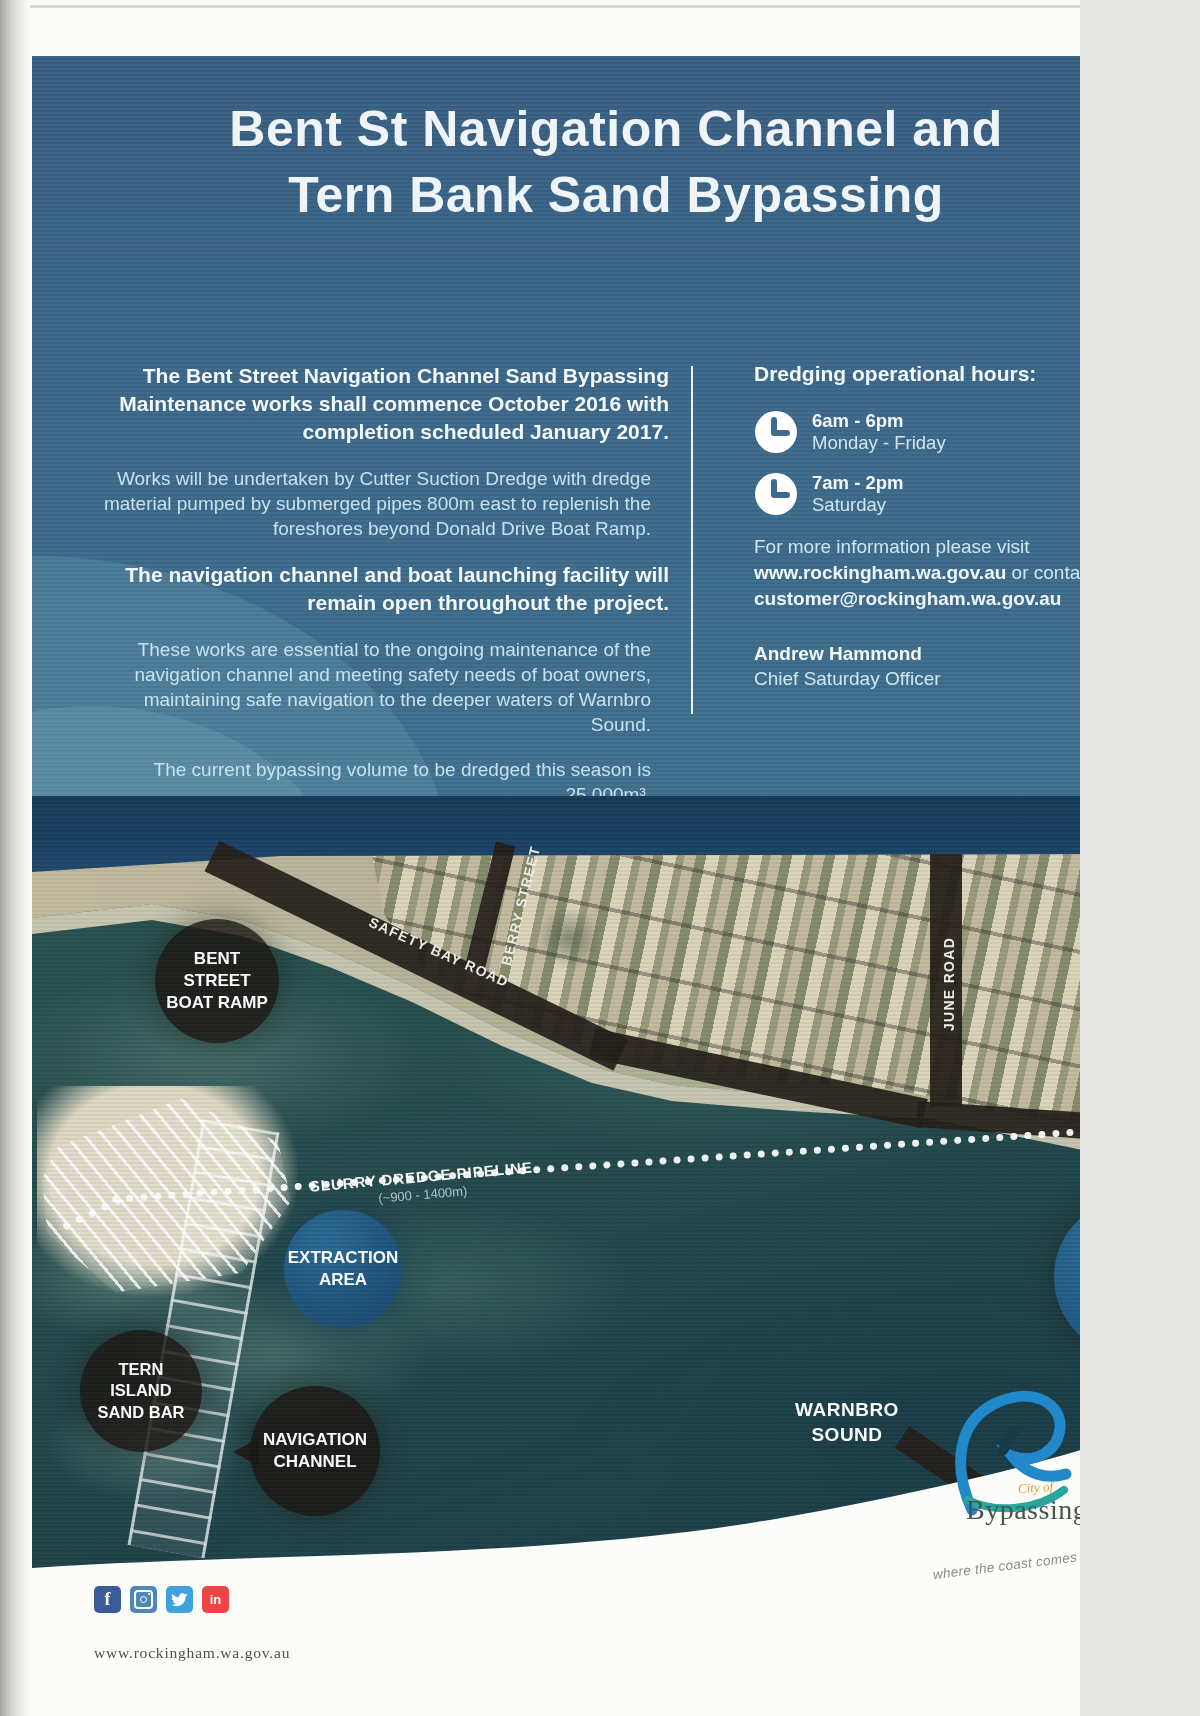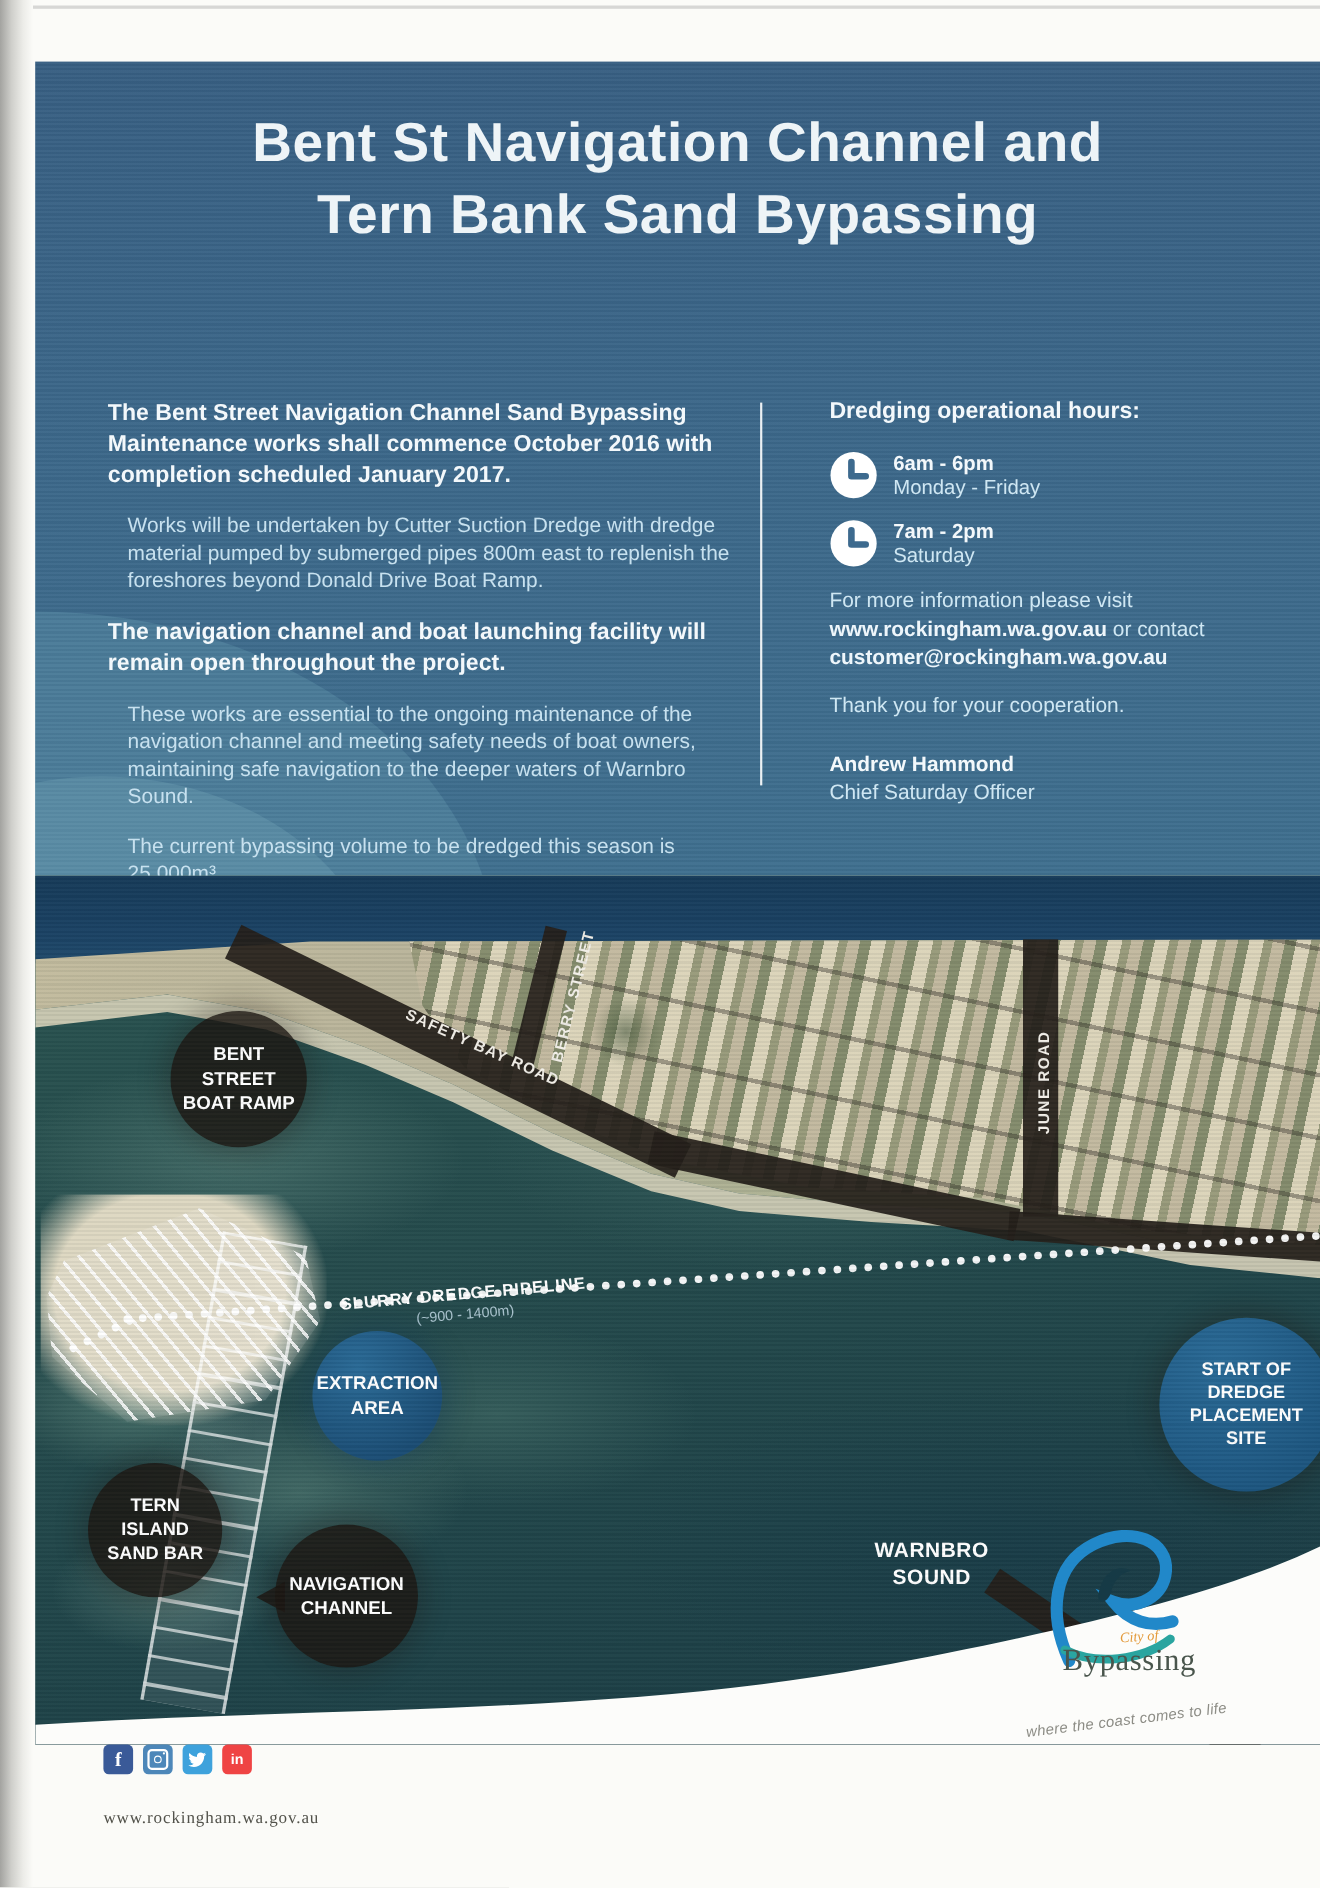--- a/index.html
+++ b/index.html
@@ -1,33 +1,33 @@
 <!DOCTYPE html>
 <html><head>
 <meta charset="utf-8">
 <style>
   html,body{margin:0;padding:0;background:#e8e8e4;}
-  .page{position:relative;width:1200px;height:1716px;background:#fbfbf8;
+  .page{position:relative;width:1080px;height:1716px;background:#fbfbf8;
         font-family:"Liberation Sans",sans-serif;overflow:hidden;}
   .scan-left{position:absolute;left:0;top:0;width:30px;height:100%;
         background:linear-gradient(90deg,#a3a3a0,#cfcfcb 35%,#ecece8 70%,#fbfbf8);}
   .scan-top{position:absolute;left:0;top:5px;width:100%;height:3px;background:rgba(150,150,148,.35);}
 
   
   .panel{position:absolute;left:32px;top:56px;width:1168px;height:740px;overflow:hidden;
         background:linear-gradient(180deg,#385f82 0%,#3c6789 40%,#40708f 100%);}
   .panel::before{content:"";position:absolute;left:-420px;top:500px;width:840px;height:640px;
         border-radius:50%;background:rgba(116,170,190,.25);}
   .panel::after{content:"";position:absolute;left:-200px;top:650px;width:520px;height:420px;
         border-radius:50%;background:rgba(150,200,210,.18);}
   .panel .grainlines{position:absolute;inset:0;pointer-events:none;
         background:repeating-linear-gradient(180deg,rgba(255,255,255,.025) 0 2px,rgba(10,30,50,.05) 2px 4px);}
   .title{position:absolute;left:0;top:40px;width:100%;text-align:center;
         font-size:50px;font-weight:bold;line-height:66px;color:#eef4f7;letter-spacing:.5px;}
-  .col-left{position:absolute;left:66px;top:306px;width:585px;z-index:3;}
+  .col-left{position:absolute;left:52px;top:306px;width:585px;z-index:3;text-align:right;}
   .col-right{position:absolute;left:722px;top:306px;width:402px;z-index:3;}
   .divider{position:absolute;left:659px;top:310px;width:2px;height:348px;background:rgba(255,255,255,.9);z-index:3;}
   .lead{font-weight:bold;font-size:21px;line-height:1.33;color:#f3f8fb;margin:0 0 20px;}
   .para{font-size:19px;line-height:1.32;color:#c7e1ef;margin:0 18px 20px;}
   .rc-heading{font-size:21px;font-weight:bold;color:#f3f8fb;margin:0 0 24px;}
   .hour-row{display:flex;gap:14px;margin-bottom:18px;align-items:center;}
   .clock{width:44px;height:44px;flex:0 0 auto;}
   .hour-time{font-weight:bold;font-size:18.5px;color:#f3f8fb;}
   .hour-days{font-size:18.5px;color:#cfe7f3;}
   .rc-para{font-size:19px;line-height:1.38;color:#cfe7f3;margin:16px 0 0;}
@@ -188,21 +188,20 @@
         </div>
       </div>
 
       <p class="rc-para">
         <span>For more information please visit</span><br>
         <span class="rc-bold">www.rockingham.wa.gov.au</span>
         <span>or contact</span><br>
         <span class="rc-bold">customer@rockingham.wa.gov.au</span>
       </p>
 
-      <p class="rc-para">Thank you for your cooperation.</p>
 
       <div class="sign-name">Andrew Hammond</div>
       <div class="sign-title">Chief Saturday Officer</div>
     </div>
   </div>
 
   <div class="map">
     <div class="sea-top"></div>
     <div class="land"></div>
     <div class="suburb"></div>

